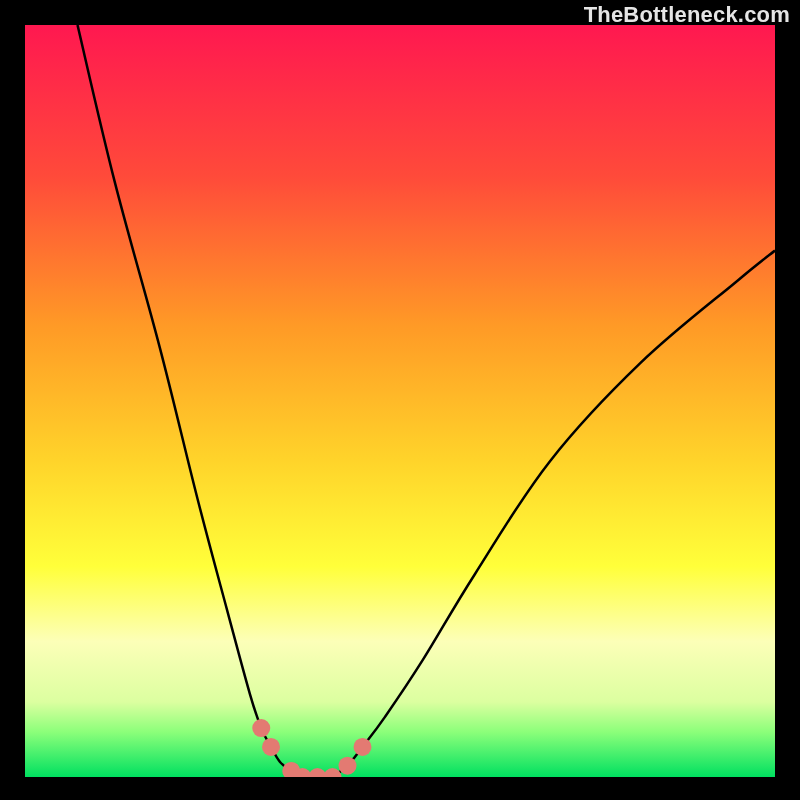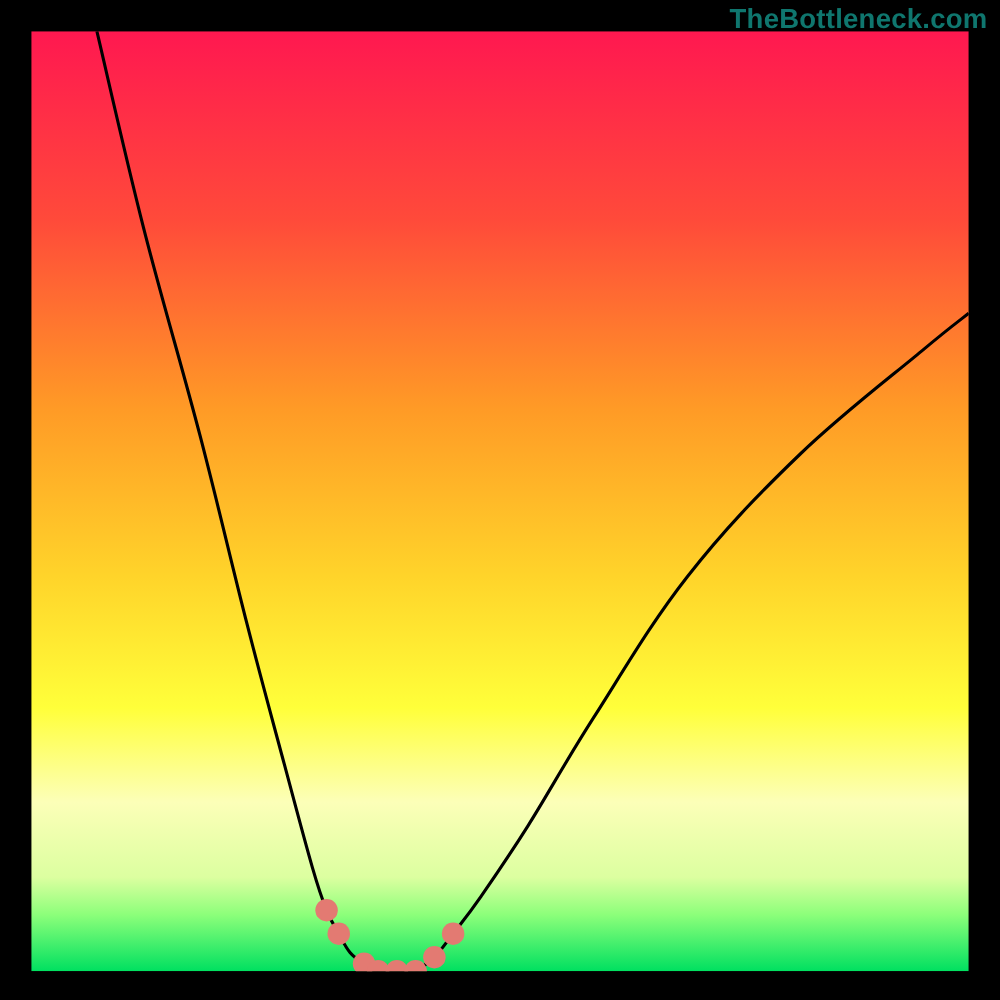--- a/index.html
+++ b/index.html
@@ -18,21 +18,21 @@
     height: 752px;
     background: #000;
   }
   .watermark {
     position: absolute;
     top: 2px;
     right: 10px;
     font-family: Arial, Helvetica, sans-serif;
     font-size: 22px;
     font-weight: 600;
-    color: #0f766e;
+    color: #e5e5e5;
     letter-spacing: 0.2px;
   }
   svg {
     position: absolute;
     left: 0;
     top: 0;
   }
 </style>
 </head>
 <body>

